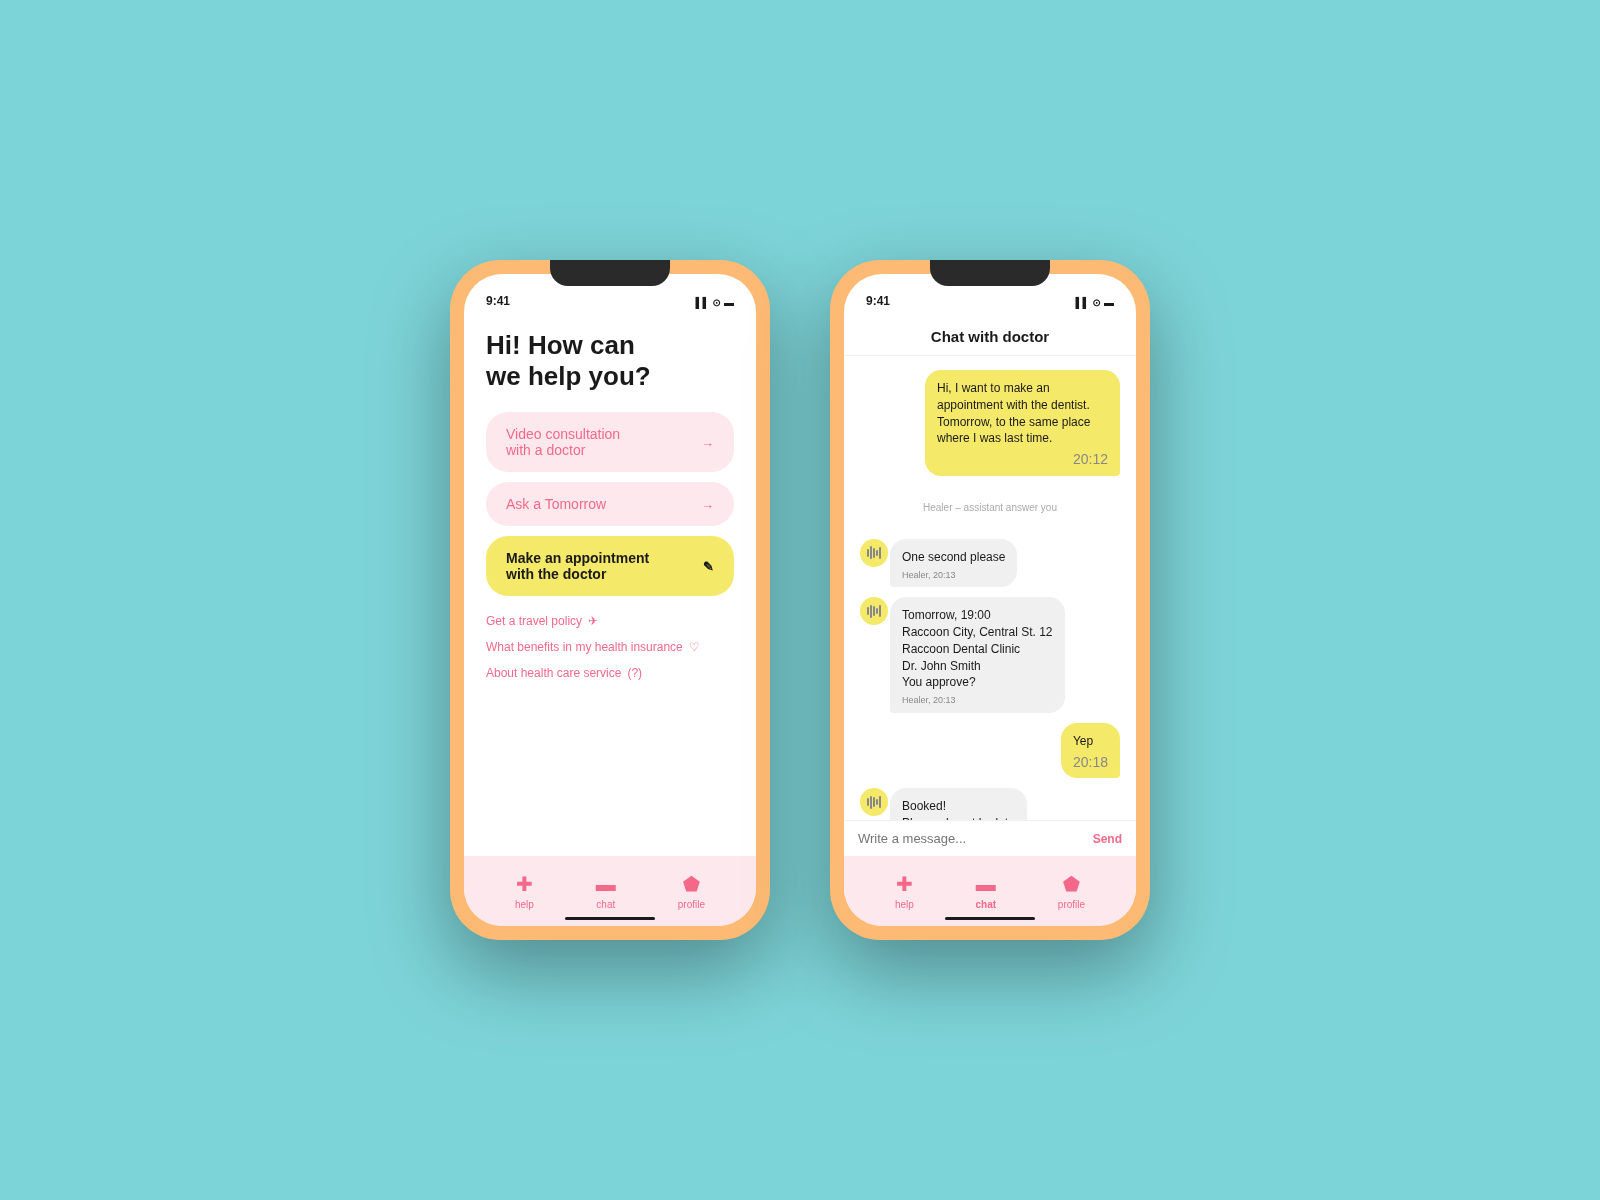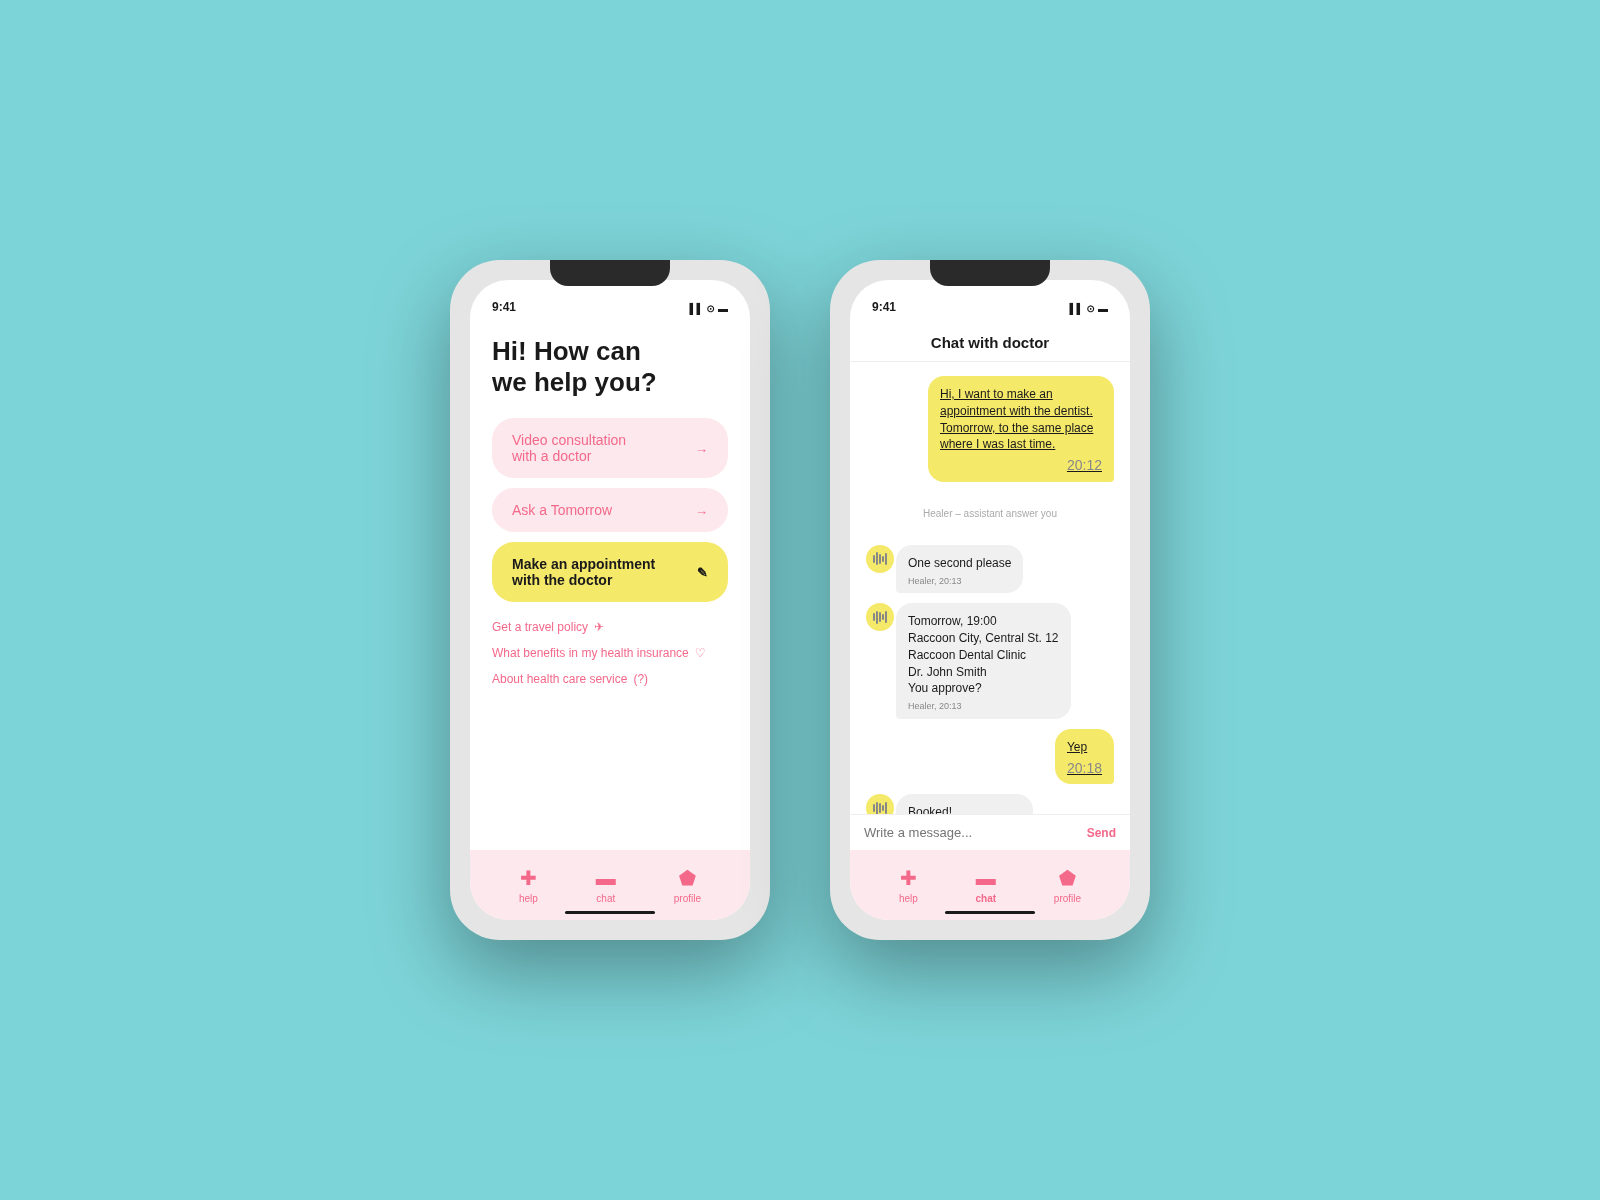--- a/index.html
+++ b/index.html
@@ -13,23 +13,23 @@
       justify-content: center;
       gap: 60px;
       font-family: -apple-system, BlinkMacSystemFont, 'Segoe UI', Helvetica, Arial, sans-serif;
       overflow: hidden;
     }
 
     
     .phone {
       width: 320px;
       height: 680px;
-      background: #e5e5e5;
+      background: #fdba74;
       border-radius: 50px;
-      padding: 20px;
+      padding: 14px;
       box-shadow: 0 30px 80px rgba(0,0,0,0.35);
       position: relative;
       display: flex;
       flex-direction: column;
     }
 
     .phone-inner {
       flex: 1;
       background: white;
       border-radius: 38px;
@@ -216,21 +216,20 @@
     .msg-sent {
       align-self: flex-end;
       background: #f5e96a;
       border-radius: 16px 16px 4px 16px;
       padding: 10px 12px 6px;
       max-width: 75%;
       font-size: 12px;
       color: #1a1a1a;
       line-height: 1.4;
       position: relative;
-      text-decoration: underline;
     }
 
     .msg-time-sent {
       font-size: 14px;
       color: #888;
       text-align: right;
       margin-top: 3px;
     }
 
     .msg-received-wrap {

